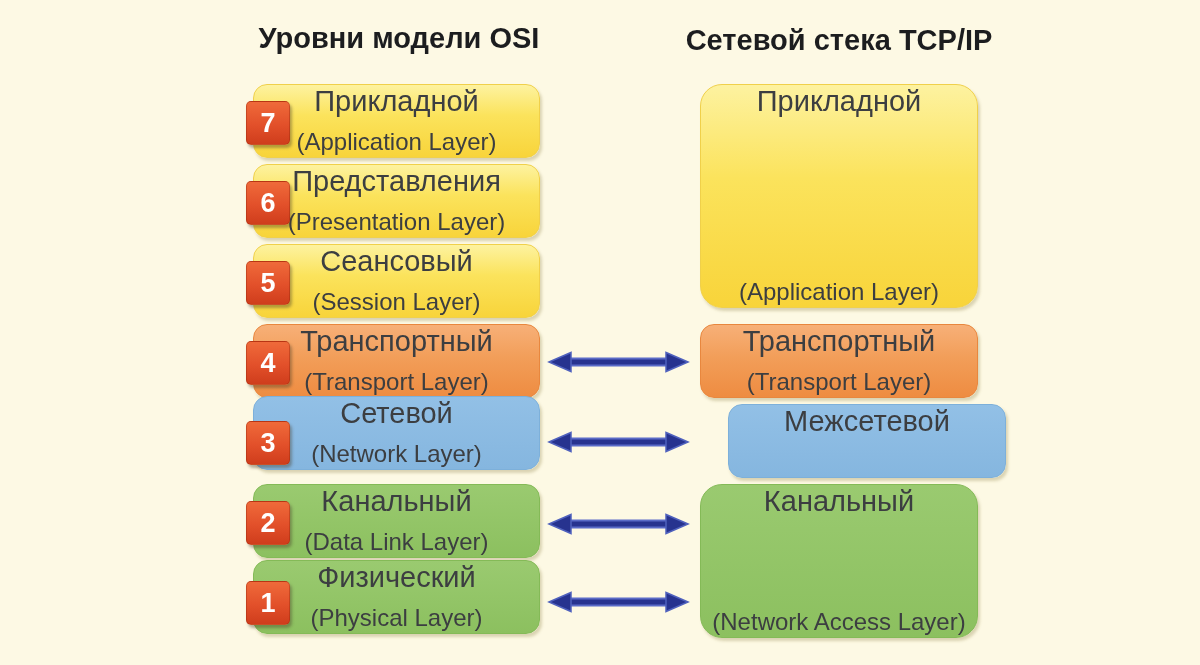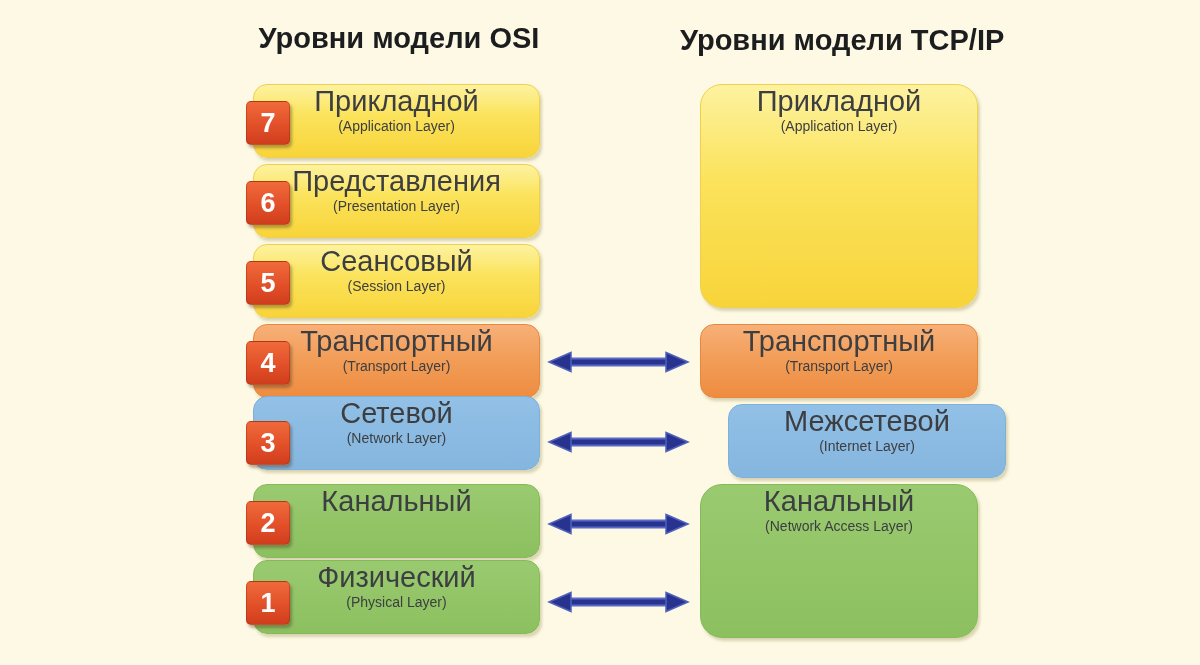--- a/index.html
+++ b/index.html
@@ -16,21 +16,21 @@
   .col-title {
     position:absolute;
     font-size:29px; font-weight:bold; color:#1c1d1f;
     text-align:center; white-space:nowrap;
   }
   .layer {
     position:absolute;
     left:253px; width:287px; height:74px;
     border-radius:14px;
     display:flex; flex-direction:column;
-    align-items:center; justify-content:flex-start;
+    align-items:center; justify-content:space-between;
     box-shadow:2px 3px 3px rgba(130,115,50,0.28);
     box-sizing:border-box;
   }
   .tcp-layer {
     left:700px; width:278px;
   }
   .c-yellow {
     background:linear-gradient(180deg,#fdf2a0 0%,#fbe35c 42%,#f8d43a 100%);
     border:1px solid #f0d04a;
   }
@@ -43,21 +43,21 @@
     border:1px solid #7db0da;
   }
   .c-green {
     background:linear-gradient(180deg,#9aca70 0%,#8cc05f 100%);
     border:1px solid #84ba57;
   }
   .ru-label {
     font-size:29px; line-height:1.15; color:#3c3e41; white-space:nowrap;
   }
   .en-label {
-    font-size:14px; line-height:1.2; color:#3c3e41; white-space:nowrap;
+    font-size:24px; line-height:1.2; color:#3c3e41; white-space:nowrap;
   }
   .badge {
     position:absolute;
     left:246px; width:42px; height:42px;
     border-radius:5px;
     background:linear-gradient(180deg,#ef6a3a 0%,#e2502a 55%,#cf3d1c 100%);
     border:1px solid rgba(150,40,10,0.4);
     box-shadow:2px 3px 3px rgba(70,60,40,0.4);
     display:flex; align-items:center; justify-content:center;
     color:#ffffff; font-size:27px; font-weight:bold;
@@ -70,21 +70,21 @@
   .arrow-halo { stroke:#5a6bc7; stroke-width:9; fill:none; }
   .arrow-line { stroke:#27338f; stroke-width:5; fill:none; }
   .arrow-head { fill:#27338f; stroke:#4f61bd; stroke-width:1.5; }
 </style>
 </head>
 <body>
 
 <div class="canvas">
 
   <div class="col-title" style="left:248px; top:22px; width:302px;">Уровни модели OSI</div>
-  <div class="col-title" style="left:680px; top:24px; width:318px;">Уровни модели TCP/IP</div>
+  <div class="col-title" style="left:680px; top:24px; width:318px;">Сетевой стека TCP/IP</div>
 
   <div class="badge" style="top:101px;">7</div>
   <div class="badge" style="top:181px;">6</div>
   <div class="badge" style="top:261px;">5</div>
   <div class="badge" style="top:341px;">4</div>
   <div class="badge" style="top:421px;">3</div>
   <div class="badge" style="top:501px;">2</div>
   <div class="badge" style="top:581px;">1</div>
 
   <div class="layer c-yellow" style="top:84px;">
@@ -102,37 +102,37 @@
   <div class="layer c-orange" style="top:324px;">
     <div class="ru-label">Транспортный</div>
     <div class="en-label">(Transport Layer)</div>
   </div>
   <div class="layer c-blue" style="top:396px;">
     <div class="ru-label">Сетевой</div>
     <div class="en-label">(Network Layer)</div>
   </div>
   <div class="layer c-green" style="top:484px;">
     <div class="ru-label">Канальный</div>
+    <div class="en-label">(Data Link Layer)</div>
   </div>
   <div class="layer c-green" style="top:560px;">
     <div class="ru-label">Физический</div>
     <div class="en-label">(Physical Layer)</div>
   </div>
 
   <div class="layer tcp-layer c-yellow" style="top:84px; height:224px; border-radius:22px;">
     <div class="ru-label">Прикладной</div>
     <div class="en-label">(Application Layer)</div>
   </div>
   <div class="layer tcp-layer c-orange" style="top:324px;">
     <div class="ru-label">Транспортный</div>
     <div class="en-label">(Transport Layer)</div>
   </div>
   <div class="layer tcp-layer c-blue" style="top:404px;margin-left:28px;">
     <div class="ru-label">Межсетевой</div>
-    <div class="en-label">(Internet Layer)</div>
   </div>
   <div class="layer tcp-layer c-green" style="top:484px; height:154px; border-radius:22px;">
     <div class="ru-label">Канальный</div>
     <div class="en-label">(Network Access Layer)</div>
   </div>
 
   <svg class="arrows-overlay" viewBox="0 0 1200 665">
     <g>
       <line class="arrow-halo" x1="566" y1="362" x2="671" y2="362"></line>
       <line class="arrow-line" x1="564" y1="362" x2="673" y2="362"></line>

